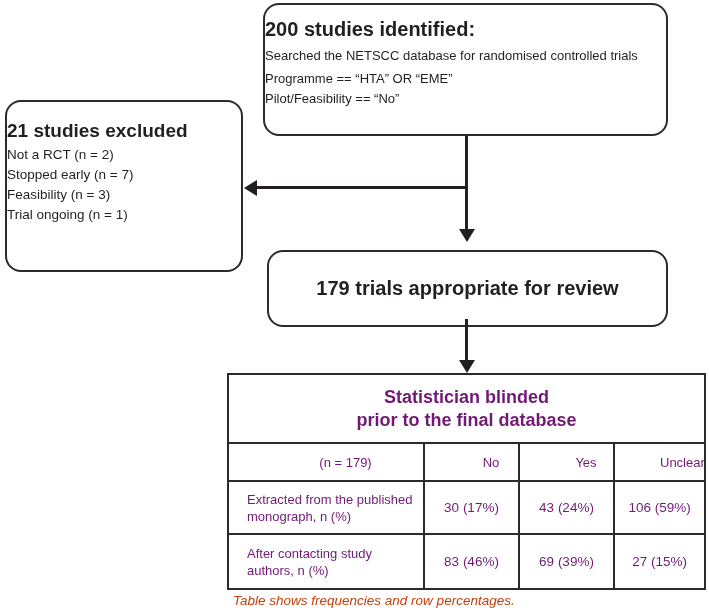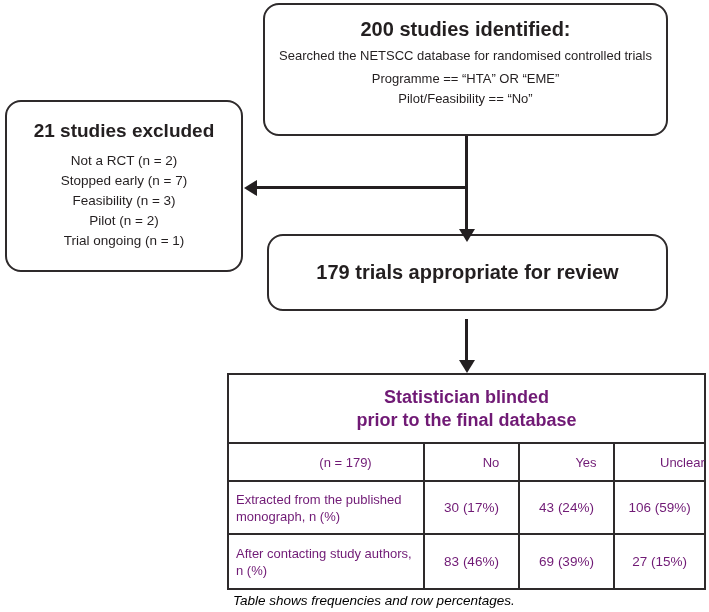--- a/index.html
+++ b/index.html
@@ -11,21 +11,21 @@
     font-family: "Liberation Sans", sans-serif;
     color: #231f20;
     overflow: hidden;
   }
   .rbox {
     position: absolute;
     box-sizing: border-box;
     border: 2px solid #2e2a2b;
     border-radius: 16px;
     background: #ffffff;
-    text-align: center;
+    text-align: left;
   }
   .box-title { font-weight: bold; }
   .line { position: absolute; background: #231f20; }
   .arrowhead-down {
     position: absolute; width: 0; height: 0;
     border-left: 8px solid transparent;
     border-right: 8px solid transparent;
     border-top: 13px solid #231f20;
   }
   .arrowhead-left {
@@ -37,26 +37,26 @@
 
   
   #identified-box { left: 263px; top: 3px; width: 405px; height: 133px; padding-top: 13px; }
   #identified-box .box-title { font-size: 20px; margin-bottom: 7px; }
   #identified-box .desc { font-size: 13px; line-height: 16px; }
   #identified-box .crit1 { font-size: 13px; margin-top: 7px; }
   #identified-box .crit2 { font-size: 13px; margin-top: 5px; }
 
   
   #excluded-box { left: 5px; top: 100px; width: 238px; height: 172px; padding-top: 18px; }
-  #excluded-box .box-title { font-size: 19px; margin-bottom: 9px; }
+  #excluded-box .box-title { font-size: 19px; margin-bottom: 3px; }
   #excluded-box .excl-item { font-size: 13.5px; line-height: 20px; }
 
   
   #review-box {
-    left: 267px; top: 234px; width: 401px; height: 77px;
+    left: 267px; top: 250px; width: 401px; height: 77px;
     display: flex; align-items: center; justify-content: center;
     font-size: 20px; font-weight: bold;
   }
 
   
   .stat-table {
     position: absolute;
     left: 227px; top: 373px;
     border-collapse: collapse;
     table-layout: fixed;
@@ -71,51 +71,50 @@
     box-sizing: border-box;
   }
   .stat-table .tbl-band {
     height: 69px;
     text-align: center;
     font-weight: bold;
     font-size: 18px;
     line-height: 23px;
   }
   .stat-table .tbl-colhead { height: 38px; text-align: center; padding-left: 45px; }
-  .stat-table .tbl-label { text-align: left; padding-left: 7px; line-height: 17px; }
+  .stat-table .tbl-label { text-align: left; padding-left: 18px; line-height: 17px; }
   .stat-table .tbl-val { text-align: center; font-size: 13.5px; }
   .stat-table .r1 td { height: 53px; }
   .stat-table .r2 td { height: 55px; }
 
   .tbl-caption {
     position: absolute;
     left: 233px; top: 593px;
     font-style: italic;
     font-size: 13.5px;
-    color: #000000;
+    color: #c2410c;
   }
 </style>
 </head>
 <body>
 
 <div class="canvas">
 
   <div class="rbox" id="identified-box">
     <div class="box-title">200 studies identified:</div>
     <div class="desc">Searched the NETSCC database for randomised controlled trials</div>
     <div class="crit1">Programme == “HTA” OR “EME”</div>
     <div class="crit2">Pilot/Feasibility == “No”</div>
   </div>
 
   <div class="rbox" id="excluded-box">
     <div class="box-title">21 studies excluded</div>
     <div class="excl-item">Not a RCT (n = 2)</div>
     <div class="excl-item">Stopped early (n = 7)</div>
     <div class="excl-item">Feasibility (n = 3)</div>
-    <div class="excl-item">Pilot (n = 2)</div>
     <div class="excl-item">Trial ongoing (n = 1)</div>
   </div>
 
   <div class="rbox" id="review-box">
     <span>179 trials appropriate for review</span>
   </div>
 
   <div class="line" style="left:465px; top:136px; width:3px; height:94px;"></div>
   <div class="arrowhead-down" style="left:459px; top:229px;"></div>
 

